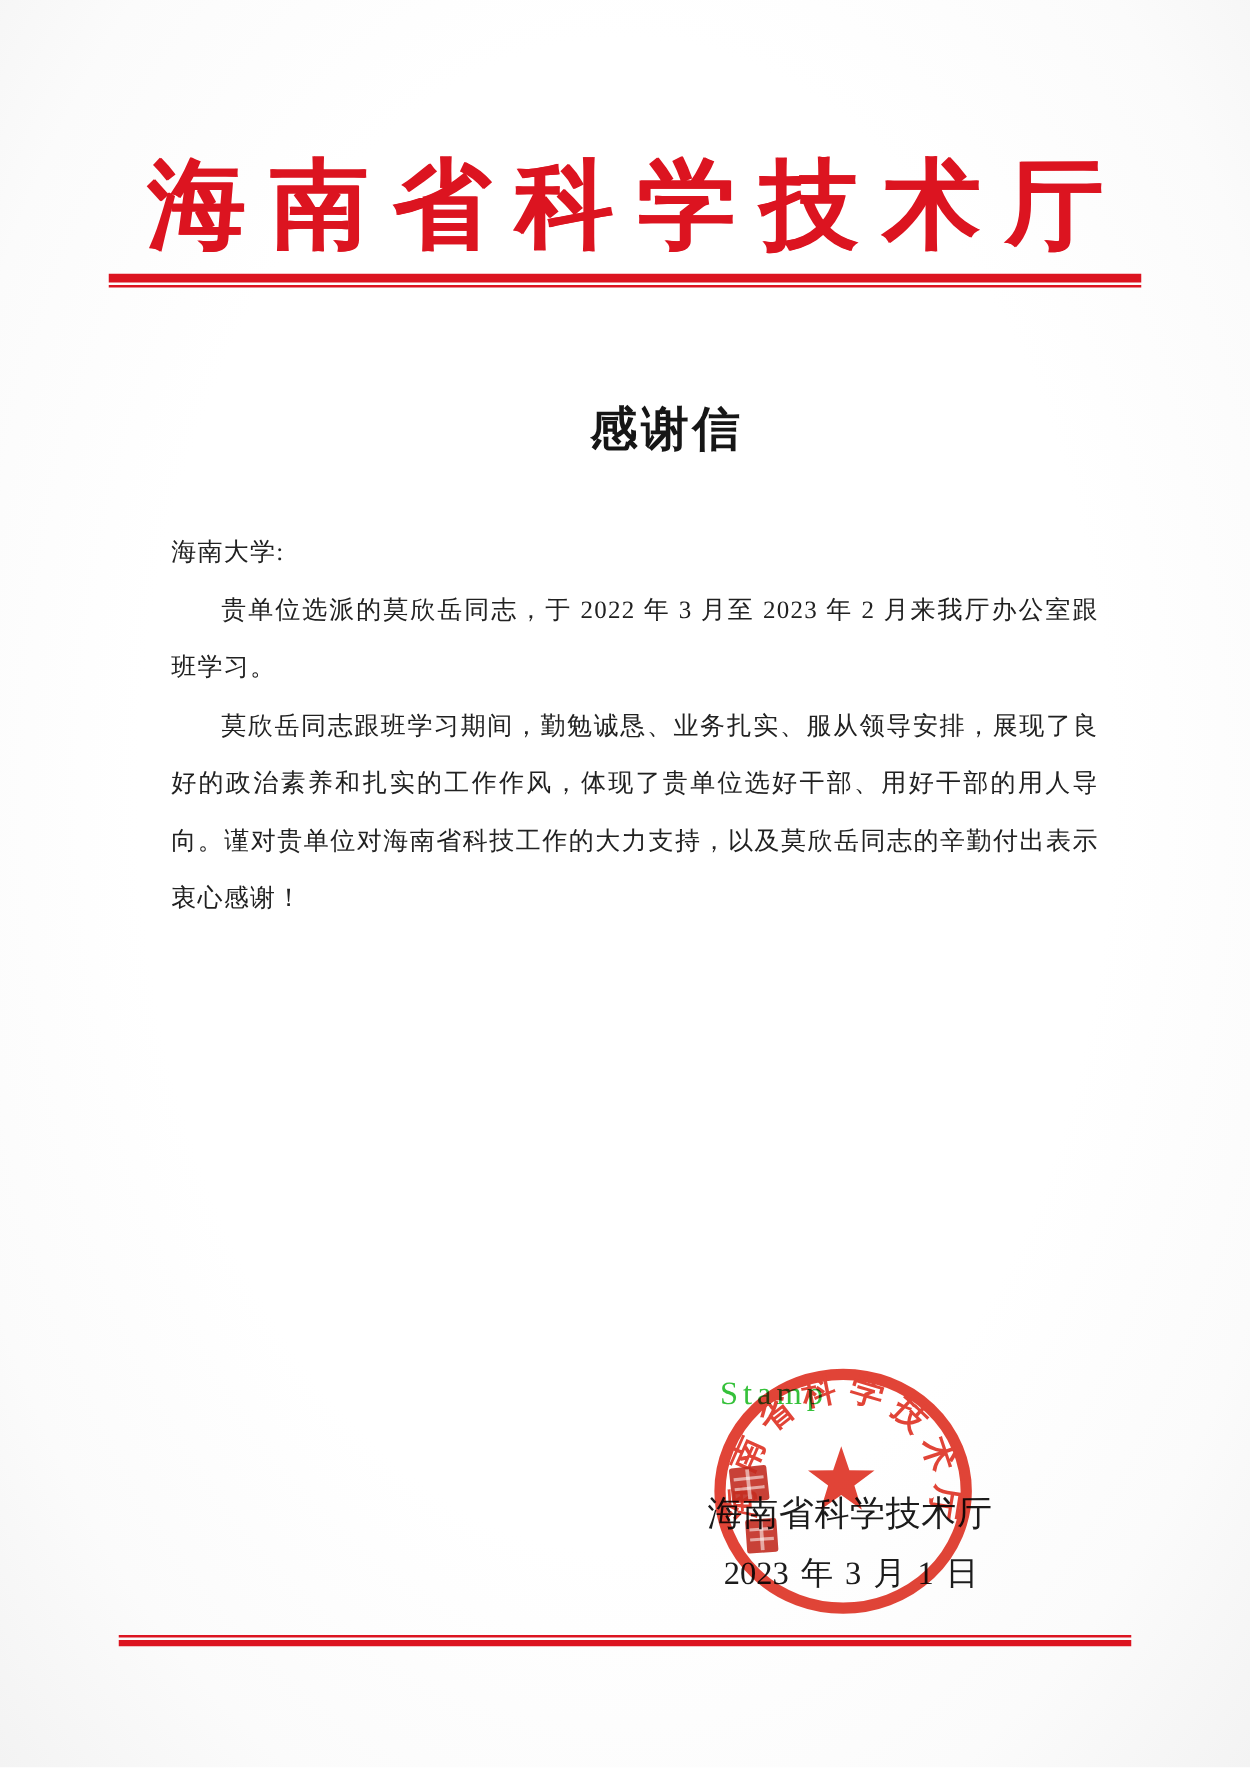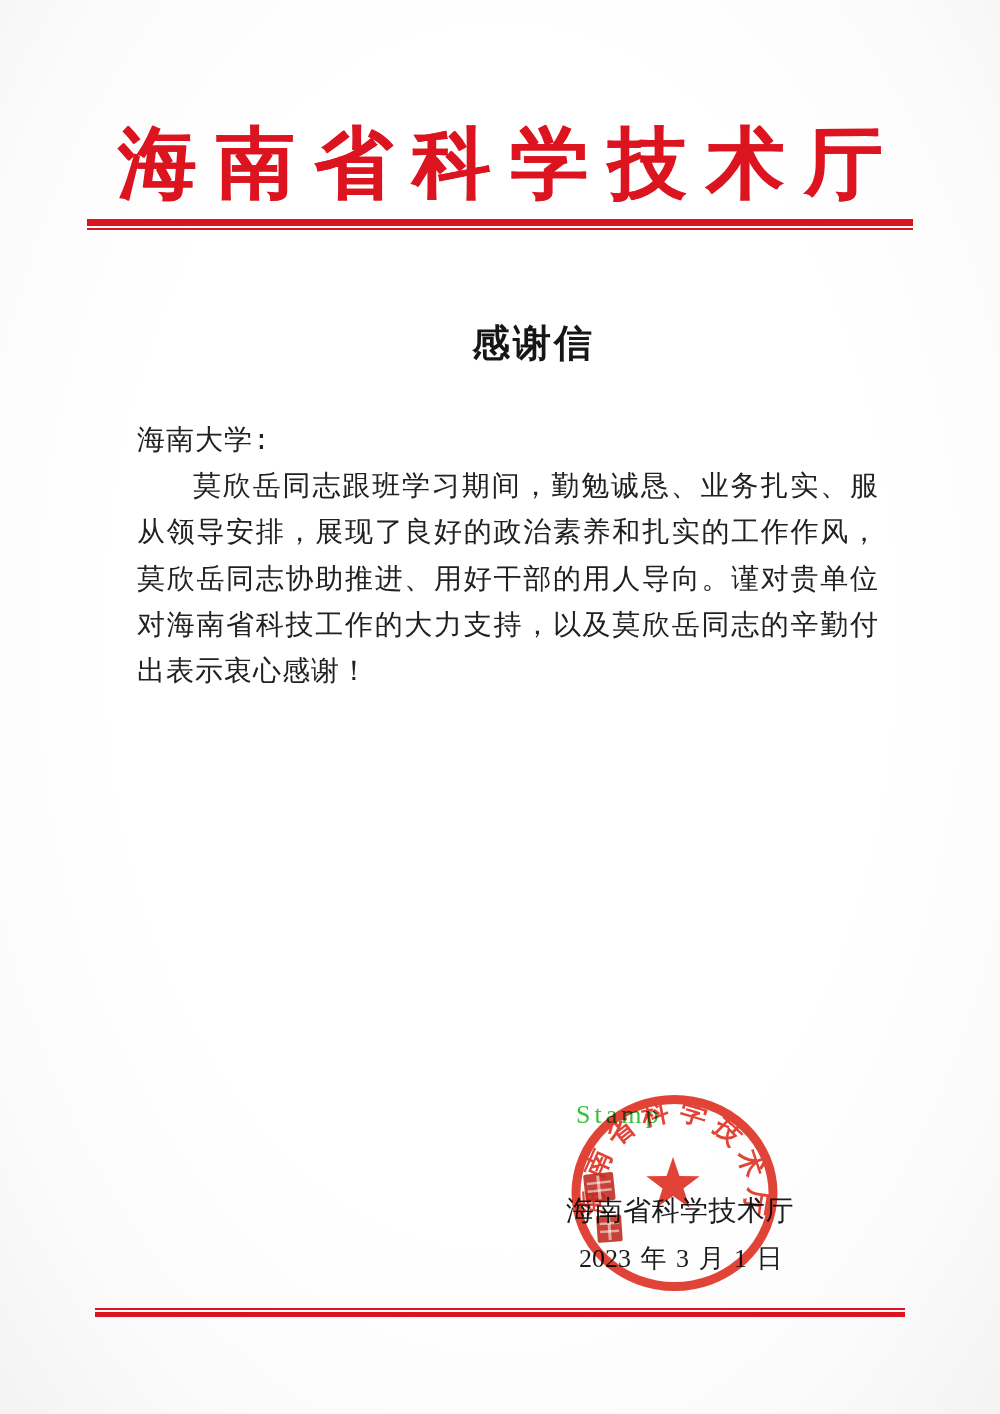--- a/index.html
+++ b/index.html
@@ -41,27 +41,26 @@
     font-weight: bold;
     letter-spacing: 3px;
     text-indent: 3px;
     color: #161616;
     padding-left: 32px;
   }
   
   .letter-body {
     position: absolute;
     left: 137px; top: 419px; width: 742px;
-    font-size: 28px;
+    font-size: 20px;
     line-height: 46.2px;
     letter-spacing: 1px;
     text-align: justify;
     text-justify: inter-ideograph;
     color: var(--ink, #212121);
-    font-family: Liberation Mono, monospace;
   }
   .letter-body p { margin: 0; text-indent: 2em; }
   .salutation { text-indent: 0; }
   
   .stamp-label {
     position: absolute;
     left: 576px; top: 1100px;
     font-size: 26px;
     letter-spacing: 4px;
     color: var(--stamp_green, #35c13a);
@@ -111,21 +110,22 @@
   <div class="rule-top">
     <div class="thick"></div>
     <div class="gap"></div>
     <div class="thin"></div>
   </div>
 
   <div class="doc-title">感谢信</div>
 
   <div class="letter-body">
     <div class="salutation">海南大学:</div>
-    <p>莫欣岳同志跟班学习期间，勤勉诚恳、业务扎实、服从领导安排，展现了良好的政治素养和扎实的工作作风，莫欣岳同志协助推进、用好干部的用人导向。谨对贵单位对海南省科技工作的大力支持，以及莫欣岳同志的辛勤付出表示衷心感谢！</p>
+    <p>贵单位选派的莫欣岳同志，于 2022 年 3 月至 2023 年 2 月来我厅办公室跟班学习。</p>
+    <p>莫欣岳同志跟班学习期间，勤勉诚恳、业务扎实、服从领导安排，展现了良好的政治素养和扎实的工作作风，体现了贵单位选好干部、用好干部的用人导向。谨对贵单位对海南省科技工作的大力支持，以及莫欣岳同志的辛勤付出表示衷心感谢！</p>
   </div>
 
   <div class="stamp-label">Stamp</div>
 
   <div class="signature">海南省科学技术厅</div>
 
   <div class="date-line">2023 年 3 月 1 日</div>
 
   <svg class="seal" viewBox="0 0 218 206" xmlns="http://www.w3.org/2000/svg">
     <defs>

